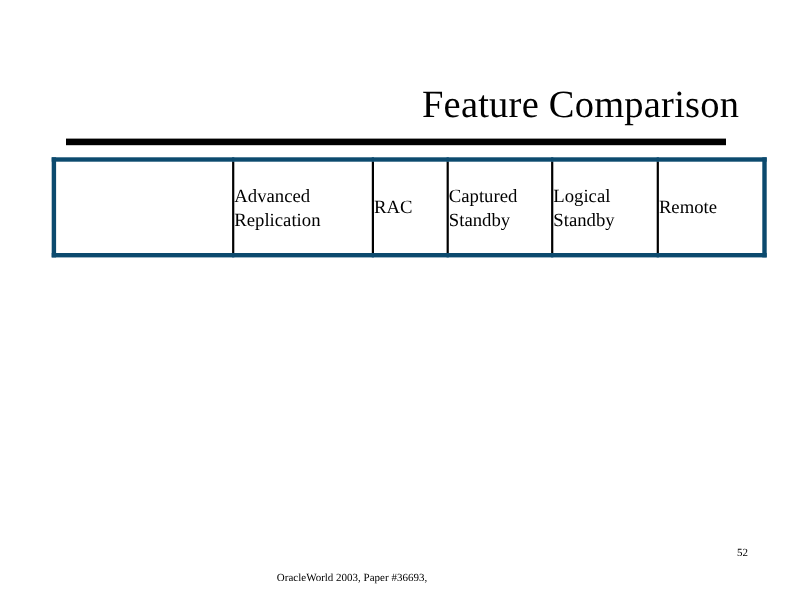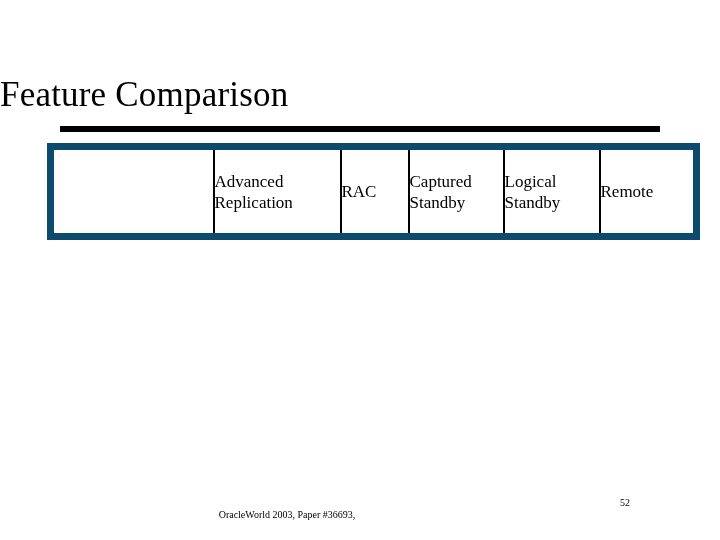--- a/index.html
+++ b/index.html
@@ -15,21 +15,21 @@
     font-family: "Liberation Serif", "DejaVu Serif", serif;
     color: #000000;
   }
 
   
   .slide-title {
     position: absolute;
     left: 0;
     top: 74px;
     width: 672px;
-    text-align: left;
+    text-align: right;
     font-size: 35px;
     line-height: 42px;
     font-weight: normal;
     letter-spacing: 0.2px;
     white-space: nowrap;
   }
 
   
   .title-rule {
     position: absolute;
@@ -41,21 +41,21 @@
   }
 
   
   .comparison-table {
     position: absolute;
     left: 47px;
     top: 143px;
     width: 646px;
     border-collapse: collapse;
     table-layout: fixed;
-    border: 7px solid #0c4a6e;
+    border: 4px solid #0c4a6e;
   }
   .comparison-table td {
     border: 2px solid #000000;
     padding: 0;
     vertical-align: middle;
     font-size: 17px;
     line-height: 21px;
   }
 
   
@@ -93,34 +93,35 @@
     text-align: center;
     vertical-align: middle;
   }
 
   .corner-cell { }
 
   
   .footer-credit {
     position: absolute;
     left: 0;
-    top: 508px;
+    top: 519px;
     width: 574px;
     text-align: center;
     font-size: 10px;
     line-height: 13px;
+    padding-left: 33px;
   }
   .footer-credit span { display: block; }
 
   .page-number {
     position: absolute;
     left: 620px;
     top: 496px;
     width: 60px;
-    text-align: left;
+    text-align: right;
     font-size: 10px;
     line-height: 13px;
   }
 </style>
 </head>
 <body>
 
 <div class="slide-title">Feature Comparison</div>
 
 <div class="title-rule"></div>

